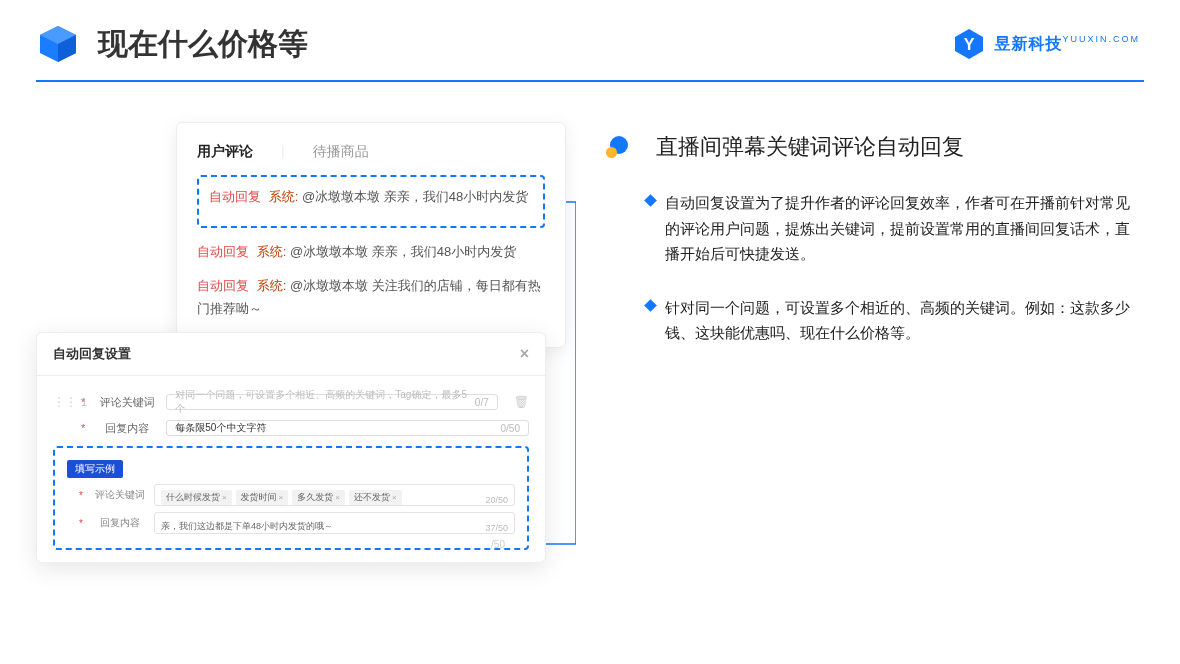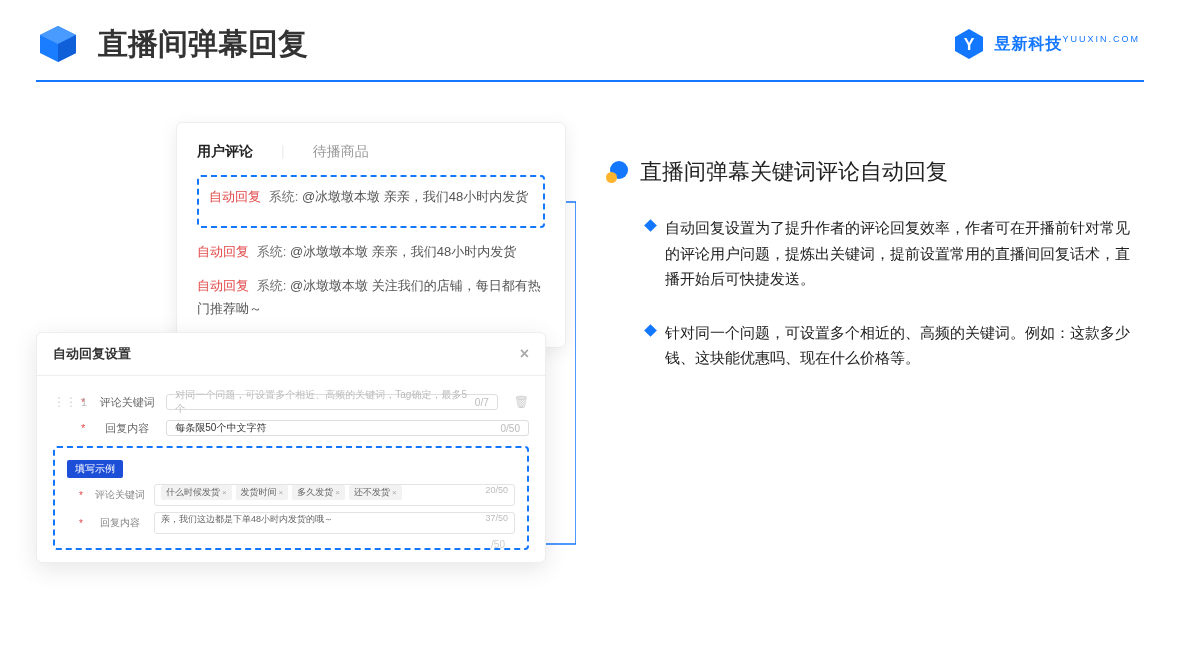--- a/index.html
+++ b/index.html
@@ -21,21 +21,21 @@
 
 
 .left { position: relative; width: 530px; height: 500px; }
 .commentCard { position: absolute; top: 0; right: 0; width: 390px; background: #fff; border: 1px solid #eee; border-radius: 6px; box-shadow: 0 4px 18px rgba(0,0,0,.08); padding: 20px 20px 16px; z-index: 2; }
 .tabs { display: flex; gap: 28px; font-size: 14px; color: #999; margin-bottom: 14px; }
 .tabs .active { color: #222; font-weight: 700; }
 .tab-sep { color: #eee; }
 .highlight-box { border: 2px dashed #1477ff; border-radius: 4px; padding: 8px 10px; margin-bottom: 12px; }
 .cmt { font-size: 13px; line-height: 1.8; color: #555; margin-bottom: 10px; }
 .cmt .tag { color: #e24a4a; margin-right: 4px; }
-.cmt .sys { color: #737373; }
+.cmt .sys { color: #c2410c; }
 .cmt .user { color: #555; }
 
 .settingsCard { position: absolute; top: 210px; left: 0; width: 510px; background: #fff; border: 1px solid #eee; border-radius: 6px; box-shadow: 0 6px 24px rgba(0,0,0,.10); padding: 0; z-index: 3; }
 .settings-head { display: flex; justify-content: space-between; align-items: center; padding: 12px 16px; border-bottom: 1px solid #eee; font-size: 13px; font-weight: 600; color: #333; }
 .close { color: #aaa; font-size: 16px; cursor: pointer; }
 .settings-body { padding: 18px 16px 12px; }
 .row { display: flex; align-items: center; gap: 10px; margin-bottom: 10px; font-size: 11px; position: relative; padding-left: 28px; }
 .row-index { position: absolute; left: 0; display: flex; align-items: center; gap: 4px; color: #bbb; }
 .dots { font-size: 12px; color: #ccc; }
 .req { color: #e24a4a; margin-right: 3px; }
@@ -44,51 +44,51 @@
 .ipt .ph { color: #bbb; }
 .ipt .cnt { color: #bbb; font-size: 10px; }
 .trash { color: #ccc; font-size: 12px; margin-left: 6px; }
 
 .example-wrap { border: 2px dashed #1477ff; border-radius: 4px; padding: 10px 12px 8px; margin-top: 8px; }
 .add-txt { color: #6f5bd8; font-size: 11px; display: flex; align-items: center; gap: 6px; margin-bottom: 8px; }
 .hint-sm { color: #bbb; font-size: 10px; }
 .badge { display: inline-block; background: #1d4ed8; color: #fff; font-size: 10px; padding: 2px 8px; border-radius: 2px; margin-bottom: 6px; }
 .sm-row { display: flex; align-items: center; gap: 8px; font-size: 10px; margin-bottom: 6px; padding-left: 12px; }
 .sm-row .label { width: 52px; color: #888; }
-.sm-ipt { flex: 1; height: 22px; border: 1px solid #e3e3e3; border-radius: 3px; padding: 0 6px; display: flex; align-items: flex-start; gap: 4px; }
+.sm-ipt { flex: 1; height: 22px; border: 1px solid #e3e3e3; border-radius: 3px; padding: 0 6px; display: flex; align-items: flex-end; gap: 4px; }
 .kw-tag { background: #f2f2f2; border-radius: 2px; padding: 1px 5px; font-size: 9px; color: #666; display: inline-flex; align-items: center; }
 .kw-tag .x { margin-left: 2px; color: #aaa; font-size: 8px; }
 .sm-cnt { color: #bbb; font-size: 9px; margin-left: auto; }
 .sm-txt { font-size: 9px; color: #666; }
 .stray-cnt { position: absolute; right: 40px; bottom: 12px; font-size: 10px; color: #ccc; }
 
 
 .connector { position: absolute; pointer-events: none; z-index: 1; }
 
 
 .right { flex: 1; padding-top: 10px; }
-.section-head { display: flex; align-items: center; gap: 12px; margin-bottom: 28px; margin-top: 25px; }
+.section-head { display: flex; align-items: center; gap: 28px; margin-bottom: 28px; }
 .bullet-icon { position: relative; width: 22px; height: 22px; }
 .bullet-icon .c1 { position: absolute; width: 18px; height: 18px; border-radius: 50%; background: #1477ff; top: 0; left: 4px; }
 .bullet-icon .c2 { position: absolute; width: 11px; height: 11px; border-radius: 50%; background: #ffb42e; bottom: 0; left: 0; }
 .section-title { font-size: 22px; color: #222; font-weight: 500; }
 .para { display: flex; gap: 10px; margin-bottom: 28px; padding-left: 40px; }
 .diamond { width: 9px; height: 9px; background: #1477ff; transform: rotate(45deg); margin-top: 6px; flex-shrink: 0; }
 .para p { font-size: 15px; color: #222; line-height: 1.7; }
 </style>
 </head>
 <body>
 
 <div class="header">
   <svg class="header-icon" viewBox="0 0 44 44">
       <polygon points="22,4 40,13 40,31 22,40 4,31 4,13" fill="#1a7dff"></polygon>
       <polygon points="22,4 40,13 22,22 4,13" fill="#4a9bff"></polygon>
       <polygon points="22,22 40,13 40,31 22,40" fill="#0e5fd8"></polygon>
     </svg>
-  <div class="header-title">直播间弹幕回复</div>
+  <div class="header-title">现在什么价格等</div>
   <div class="brand">
     <svg class="brand-icon" viewBox="0 0 34 34">
         <polygon points="17,2 31,10 31,24 17,32 3,24 3,10" fill="#1477ff"></polygon>
         <text x="17" y="23" text-anchor="middle" fill="#fff" font-size="16" font-weight="700">Y</text>
       </svg>
     <div class="brand-text">
       <span class="brand-cn">昱新科技</span>
       <span class="brand-en">YUUXIN.COM</span>
     </div>
   </div>

